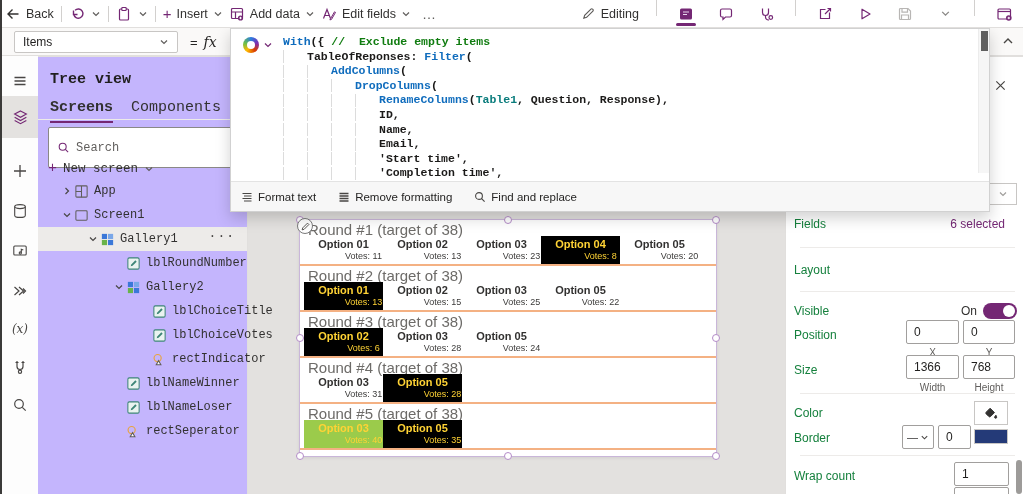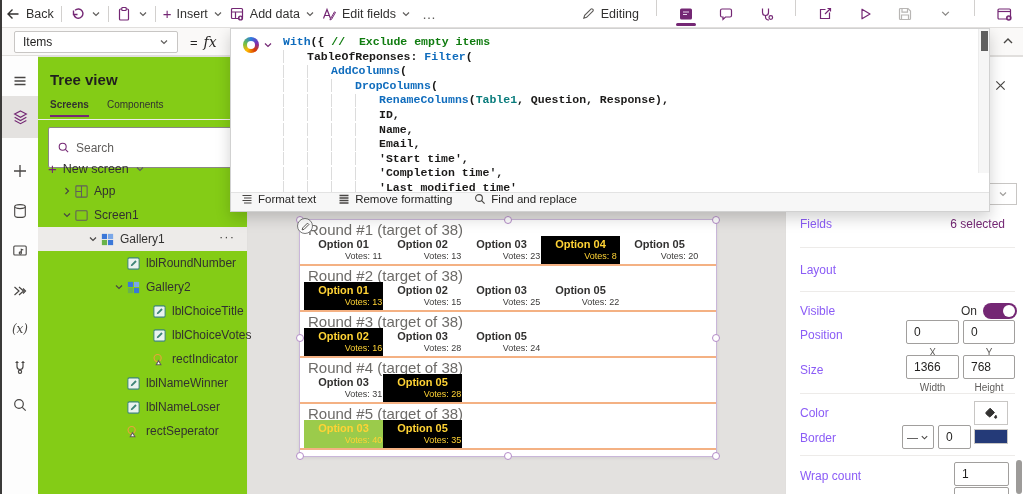--- a/index.html
+++ b/index.html
@@ -39,36 +39,36 @@
   .copilot-circle { width:16px; height:16px; border-radius:50%;
       background:conic-gradient(#2a7de1,#7b2fb3,#d83b01,#ffb900,#6abf4b,#2a7de1); position:relative; }
   .copilot-circle::after { content:""; position:absolute; inset:4px; background:#fff; border-radius:50%; }
   #code-lines { position:absolute; left:52px; top:6px; right:14px;
       font-family:"Liberation Mono","DejaVu Sans Mono",monospace; font-size:11.5px; font-weight:700; line-height:14.6px; }
   .code-line { white-space:pre; }
   .guide { display:inline-block; width:24px; height:13px; vertical-align:middle; border-left:1px solid #dcdcdc; }
   .tok-k { color:#0f6cbd; } .tok-c { color:#107c10; } .tok-d { color:#0a7c7c; } .tok-t { color:#1b1a19; }
   .editor-scrollbar { position:absolute; right:0; top:0; bottom:19px; width:11px; background:#f6f6f6; border-left:1px solid #ececec; }
   .editor-thumb { position:absolute; top:2px; left:2px; width:7px; height:20px; background:#5f5f5f; }
-  .format-bar { position:absolute; left:0; right:0; bottom:0; height:19px; background:#f7f7f7; border-top:1px solid #e3e3e3;
-                display:flex; align-items:flex-start; gap:22px; padding-left:10px; font-size:11.5px; color:#252423; }
+  .format-bar { position:absolute; left:0; right:0; bottom:0; height:30px; background:#f7f7f7; border-top:1px solid #e3e3e3;
+                display:flex; align-items:center; gap:22px; padding-left:10px; font-size:11.5px; color:#252423; }
   .fmt-item { display:flex; align-items:center; gap:5px; cursor:pointer; }
 
   
   .rail { position:absolute; left:2px; top:56px; width:36px; bottom:0; background:#fdfdfd; z-index:5; }
   .rail-item { position:absolute; left:0; width:36px; height:34px; display:flex; align-items:center; justify-content:center;
                color:#484644; cursor:pointer; }
   .rail-item.active { background:#e4e2e0; height:42px; color:#742774; }
   .vars-glyph { font-family:"DejaVu Serif", serif; font-style:italic; font-size:12px; }
 
   
-  .tree-panel { position:absolute; left:38px; top:56px; width:210px; bottom:0; background:#84cc16;
-                border-right:1px solid #e1dfdd; border-top:1px solid #e1dfdd; z-index:10; }
+  .tree-panel { position:absolute; left:38px; top:56px; width:210px; bottom:0; background:#c4b5fd;
+                border-right:1px solid #e1dfdd; border-top:1px solid #e1dfdd; z-index:10;font-family:Liberation Mono, monospace; }
   .tree-title { position:absolute; left:12px; top:14px; font-size:15px; font-weight:700; color:#201f1e; }
-  .tree-tabs { position:absolute; left:12px; top:42px; display:flex; gap:18px; font-size:10px; }
+  .tree-tabs { position:absolute; left:12px; top:42px; display:flex; gap:18px; font-size:15px; }
   .tree-tab { padding-bottom:5px; cursor:pointer; color:#323130; }
   .tree-tab.active { font-weight:700; border-bottom:2px solid #742774; }
   .tabs-rule { position:absolute; left:0; right:0; top:62px; height:1px; background:#edebe9; }
   .search-box { position:absolute; left:10px; top:70px; width:192px; height:41px; border:1px solid #8a8886; border-radius:2px;
                 background:#fff; display:flex; align-items:center; gap:6px; padding:0 8px; color:#605e5c; font-size:12px; cursor:text; }
   .new-screen { position:absolute; left:10px; top:104px; display:flex; align-items:center; gap:6px; font-size:12.5px;
                 color:#323130; cursor:pointer; }
   .plus-purple { color:#742774; font-size:15px; line-height:1; }
   #tree-rows { position:absolute; left:0; right:0; top:122px; }
   .tree-row { height:24px; display:flex; align-items:center; font-size:12px; color:#323130; cursor:pointer; position:relative; }
@@ -95,21 +95,21 @@
   .handle { position:absolute; width:8px; height:8px; border-radius:50%; background:#fff; border:1px solid #b48cc8; z-index:4; }
   .pencil-badge { position:absolute; left:49px; top:161px; width:16px; height:16px; border-radius:50%; background:#fff;
                   border:1px solid #7a7a7a; display:flex; align-items:center; justify-content:center; z-index:5; cursor:pointer; }
 
   
   .props-panel { position:absolute; left:785px; top:56px; right:0; bottom:0; background:#fff;
                  border-left:1px solid #e1dfdd; border-top:1px solid #e1dfdd; z-index:8; font-size:12px; }
   .props-close { position:absolute; right:16px; top:22px; color:#484644; cursor:pointer; }
   .hidden-dd { position:absolute; left:203px; top:126px; width:28px; height:22px; background:#fff; border:1px solid #c8c6c4;
                display:flex; align-items:center; justify-content:center; color:#a19f9d; }
-  .p-row-label { position:absolute; left:14px; color:#8b5cf6; }
+  .p-row-label { position:absolute; left:8px; color:#15803d; }
   .p-divider { position:absolute; left:14px; right:8px; height:1px; background:#edebe9; }
   .p-link { position:absolute; right:18px; color:#742774; cursor:pointer; }
   .p-select { position:absolute; left:116px; width:104px; height:26px; border:1px solid #a19f9d; border-radius:2px; background:#fff;
               display:flex; align-items:center; justify-content:space-between; padding:0 7px; cursor:pointer; color:#201f1e; }
   .p-input { position:absolute; height:24px; border:1px solid #a19f9d; border-radius:2px; background:#fff; font-size:12px;
              color:#201f1e; padding:0 7px; font-family:"Liberation Sans",sans-serif; }
   .p-sub { position:absolute; font-size:10px; color:#605e5c; text-align:center; }
   .toggle { position:absolute; left:197px; width:34px; height:16px; border-radius:9px; background:#742774; cursor:pointer; }
   .toggle::after { content:""; position:absolute; right:2px; top:2px; width:12px; height:12px; background:#fff; border-radius:50%; }
   .toggle-label { position:absolute; left:175px; color:#323130; }
@@ -605,21 +605,21 @@
               <div class="opt-votes">Votes: 22</div>
             </div>
           </div>
           <div class="round-sep"></div>
         </div>
         <div class="round">
           <div class="round-title">Round #3 (target of 38)</div>
           <div class="round-opts">
             <div class="opt-cell loser">
               <div class="opt-name">Option 02</div>
-              <div class="opt-votes">Votes: 16</div>
+              <div class="opt-votes">Votes: 6</div>
             </div>
             <div class="opt-cell">
               <div class="opt-name">Option 03</div>
               <div class="opt-votes">Votes: 28</div>
             </div>
             <div class="opt-cell">
               <div class="opt-name">Option 05</div>
               <div class="opt-votes">Votes: 24</div>
             </div>
           </div>

